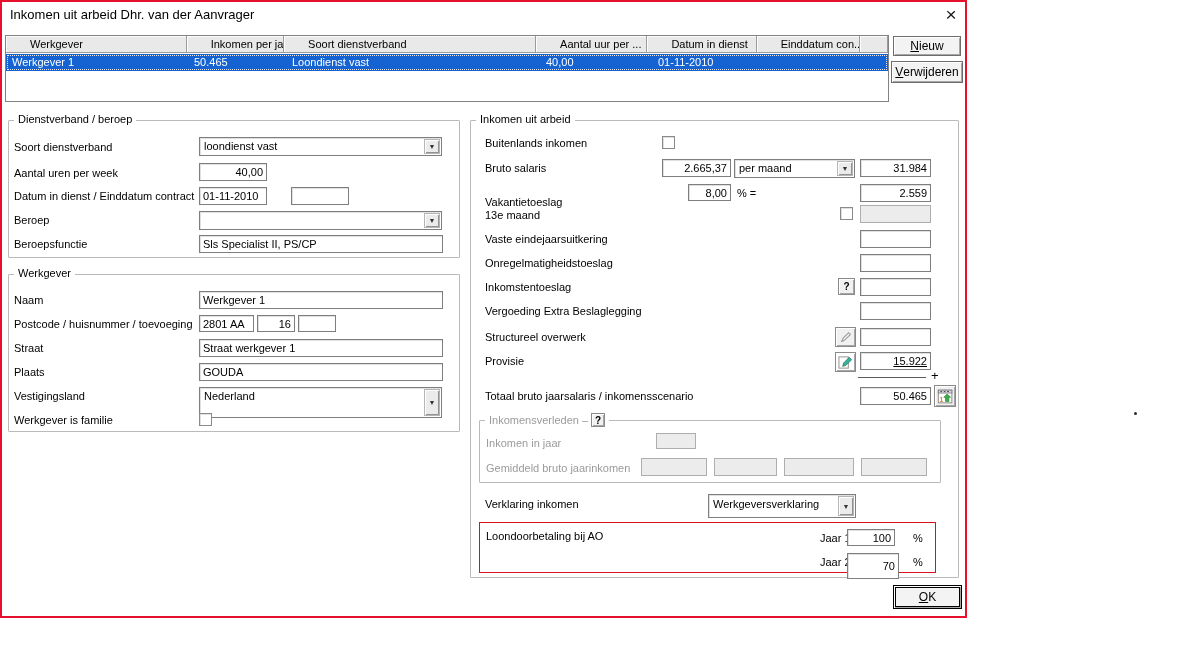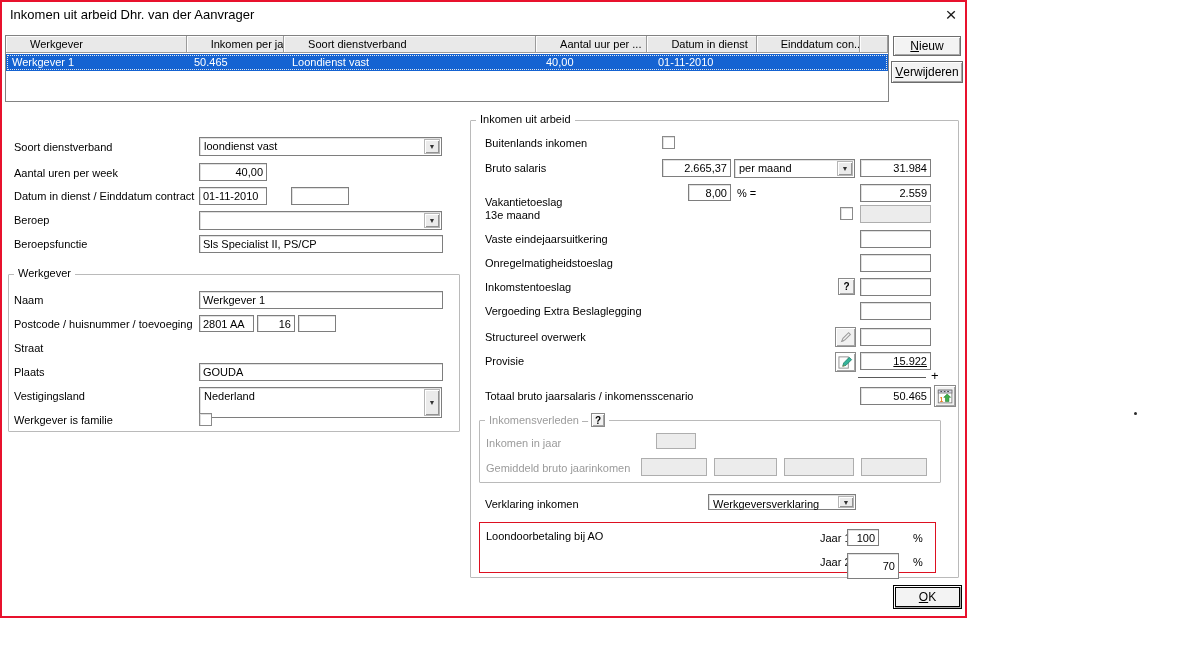--- a/index.html
+++ b/index.html
@@ -91,20 +91,23 @@
 
   <div class="btn" style="left:893px; top:36px; width:68px; height:20px">
     <span class="mn">N</span>
       <span>ieuw</span>
   </div>
   <div class="btn" style="left:891px; top:61px; width:72px; height:22px">
     <span class="mn">V</span>
       <span>erwijderen</span>
   </div>
 
+  <div class="grp" style="left:8px; top:120px; width:452px; height:138px">
+    <span class="legend">Dienstverband / beroep</span>
+  </div>
   <div class="lbl" style="left:14px; top:141px">Soort dienstverband</div>
   <div class="dd" style="left:199px; top:137px; width:243px; height:19px">
     <span class="txt">loondienst vast</span>
     <span class="arrow">▼</span>
   </div>
   <div class="lbl" style="left:14px; top:167px">Aantal uren per week</div>
   <input class="field num" style="left: 199px; top: 163px; width: 68px; height: 18px;" value="40,00">
   <div class="lbl" style="left:14px; top:190px">Datum in dienst / Einddatum contract</div>
   <input class="field" style="left: 199px; top: 187px; width: 68px; height: 18px;" value="01-11-2010">
   <input class="field" style="left: 291px; top: 187px; width: 58px; height: 18px;" value="">
@@ -119,20 +122,21 @@
   <div class="grp" style="left:8px; top:274px; width:452px; height:158px">
     <span class="legend">Werkgever</span>
   </div>
   <div class="lbl" style="left:14px; top:294px">Naam</div>
   <input class="field" style="left: 199px; top: 291px; width: 244px; height: 18px;" value="Werkgever 1">
   <div class="lbl" style="left:14px; top:318px">Postcode / huisnummer / toevoeging</div>
   <input class="field" style="left: 199px; top: 315px; width: 55px; height: 17px;" value="2801 AA">
   <input class="field num" style="left: 257px; top: 315px; width: 38px; height: 17px;" value="16">
   <input class="field" style="left: 298px; top: 315px; width: 38px; height: 17px;" value="">
   <div class="lbl" style="left:14px; top:342px">Straat</div>
+  <input class="field" style="left: 199px; top: 339px; width: 244px; height: 18px;" value="Straat werkgever 1">
   <div class="lbl" style="left:14px; top:366px">Plaats</div>
   <input class="field" style="left: 199px; top: 363px; width: 244px; height: 18px;" value="GOUDA">
   <div class="lbl" style="left:14px; top:390px">Vestigingsland</div>
   <div class="dd" style="left:199px; top:387px; width:243px; height:31px">
     <span class="txt">Nederland</span>
     <span class="arrow">▼</span>
   </div>
   <div class="lbl" style="left:14px; top:414px">Werkgever is familie</div>
   <div class="cb" style="left:199px; top:413px"></div>
 
@@ -220,29 +224,29 @@
   </div>
   <div class="lbl glabel" style="left:486px; top:437px">Inkomen in jaar</div>
   <input class="field dis" style="left: 656px; top: 433px; width: 40px; height: 16px;" disabled="" value="">
   <div class="lbl glabel" style="left:486px; top:462px">Gemiddeld bruto jaarinkomen</div>
   <input class="field dis" style="left: 641px; top: 458px; width: 66px; height: 18px;" disabled="" value="">
   <input class="field dis" style="left: 714px; top: 458px; width: 63px; height: 18px;" disabled="" value="">
   <input class="field dis" style="left: 784px; top: 458px; width: 70px; height: 18px;" disabled="" value="">
   <input class="field dis" style="left: 861px; top: 458px; width: 66px; height: 18px;" disabled="" value="">
 
   <div class="lbl" style="left:485px; top:498px">Verklaring inkomen</div>
-  <div class="dd" style="left:708px; top:494px; width:148px; height:16px">
+  <div class="dd" style="left:708px; top:494px; width:148px; height:24px">
     <span class="txt" style="top:3px">Werkgeversverklaring</span>
     <span class="arrow">▼</span>
   </div>
 
   <div class="redbox" style="left:479px; top:522px; width:457px; height:51px"></div>
   <div class="lbl" style="left:486px; top:530px">Loondoorbetaling bij AO</div>
   <div class="lbl" style="left:820px; top:532px">Jaar 1</div>
-  <input class="field num" style="left: 847px; top: 529px; width: 32px; height: 17px;" value="100">
+  <input class="field num" style="left: 847px; top: 529px; width: 48px; height: 17px;" value="100">
   <div class="lbl" style="left:913px; top:532px">%</div>
   <div class="lbl" style="left:820px; top:556px">Jaar 2</div>
   <input class="field num" style="left: 847px; top: 553px; width: 52px; height: 26px;" value="70">
   <div class="lbl" style="left:913px; top:556px">%</div>
 
   <div class="btn default" style="left:893px; top:585px; width:69px; height:24px">
     <span class="mn">O</span>
       <span>K</span>
   </div>
 </div>

